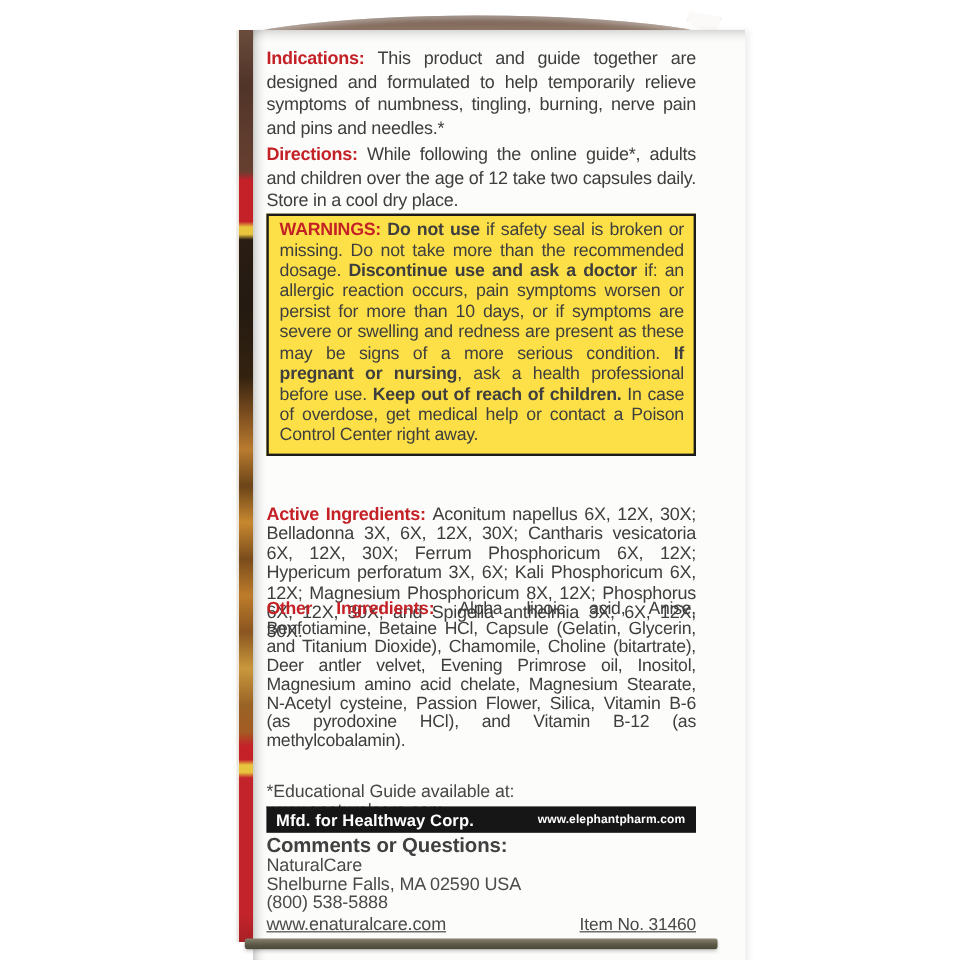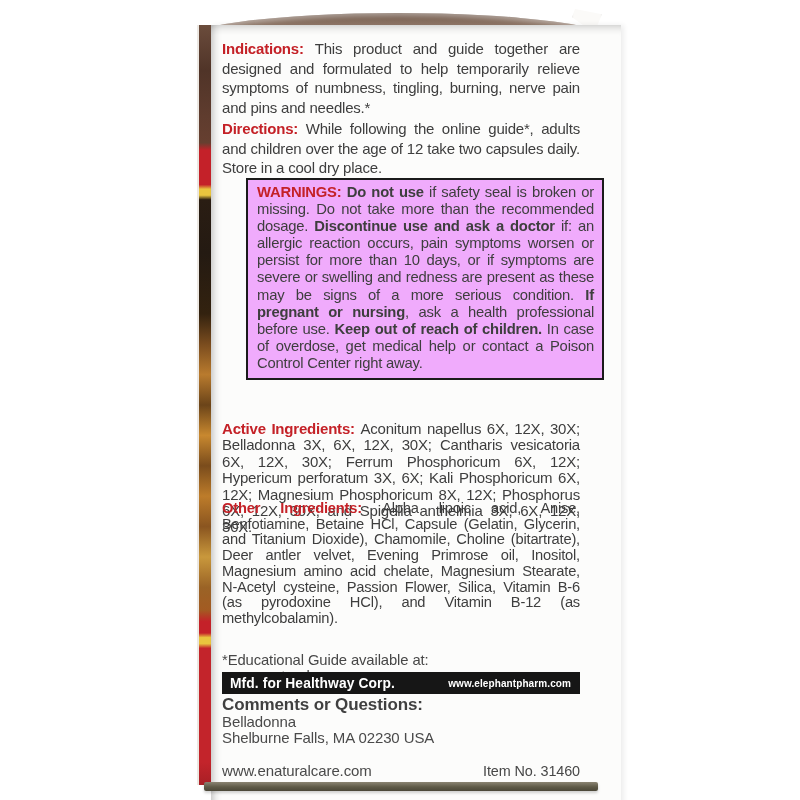--- a/index.html
+++ b/index.html
@@ -59,42 +59,42 @@
   .para{
     font-size:15px;line-height:19.5px;letter-spacing:-.2px;
     color:var(--body-text,#3e3e3e);text-align:justify;
   }
   .seg-b{font-weight:bold;}
   .seg-r{color:var(--heading-red,#c42127);font-weight:bold;}
 
   #sec-indications{top:14px;}
   #sec-directions{top:94px;}
   #sec-warnings{
-    top:153px;box-sizing:border-box;border:2px solid #1b1b1b;background:#f0abfc;
+    top:153px;box-sizing:border-box;border:2px solid #1b1b1b;background:#fde047;
     padding:4px 8px 6px 9px;font-size:14.8px;line-height:17.1px;letter-spacing:-.2px;
-    color:var(--body-text,#3e3e3e);text-align:justify;margin-left:24px;
+    color:var(--body-text,#3e3e3e);text-align:justify;
   }
   #sec-active{top:356px;line-height:16.4px;margin-top:40px;}
   #sec-other{top:476px;font-size:14.7px;line-height:15.7px;}
 
   #sec-footnote{top:627px;font-size:14.8px;letter-spacing:-.1px;color:#474747;}
   #sec-bar{
     top:647px;height:22px;box-sizing:border-box;
     background:var(--bar-background,#161616);color:var(--bar-text,#ffffff);
     display:flex;justify-content:space-between;align-items:center;
     padding:0 9px 0 8px;font-weight:bold;
   }
   .bar-left{font-size:13.8px;letter-spacing:.1px;text-align:center;}
   .bar-right{font-size:10px;letter-spacing:.1px;}
 
   #sec-contact{top:671px;font-size:15px;line-height:15.6px;color:#4a4a4a;letter-spacing:-.1px;}
   .contact-heading{font-weight:bold;font-size:17px;line-height:18px;color:#404040;}
   #sec-bottomrow{
     top:737px;display:flex;justify-content:space-between;align-items:baseline;
-    font-size:15px;color:#4a4a4a;letter-spacing:-.1px;
+    font-size:15px;color:#4a4a4a;letter-spacing:-.1px;text-decoration:underline;
   }
   .item-no{font-size:14.4px;color:#474747;margin-left:40px;}
 </style>
 </head>
 <body>
 
 <div class="stage">
   <div class="box">
 
     <div class="top-flap">
@@ -119,22 +119,23 @@
 
         <section id="sec-footnote">*Educational Guide available at: www.enaturalcare.com</section>
 
         <section id="sec-bar">
           <span class="bar-left">Mfd. for Healthway Corp.</span>
           <span class="bar-right">www.elephantpharm.com</span>
         </section>
 
         <section id="sec-contact">
           <div class="contact-heading">Comments or Questions:</div>
-          <div>Belladonna</div>
-          <div>Shelburne Falls, MA 02230 USA</div>
+          <div>NaturalCare</div>
+          <div>Shelburne Falls, MA 02590 USA</div>
+          <div>(800) 538-5888</div>
         </section>
 
         <section id="sec-bottomrow">
           <span>www.enaturalcare.com</span>
           <span class="item-no">Item No. 31460</span>
         </section>
 
       </div>
     </div>
 

